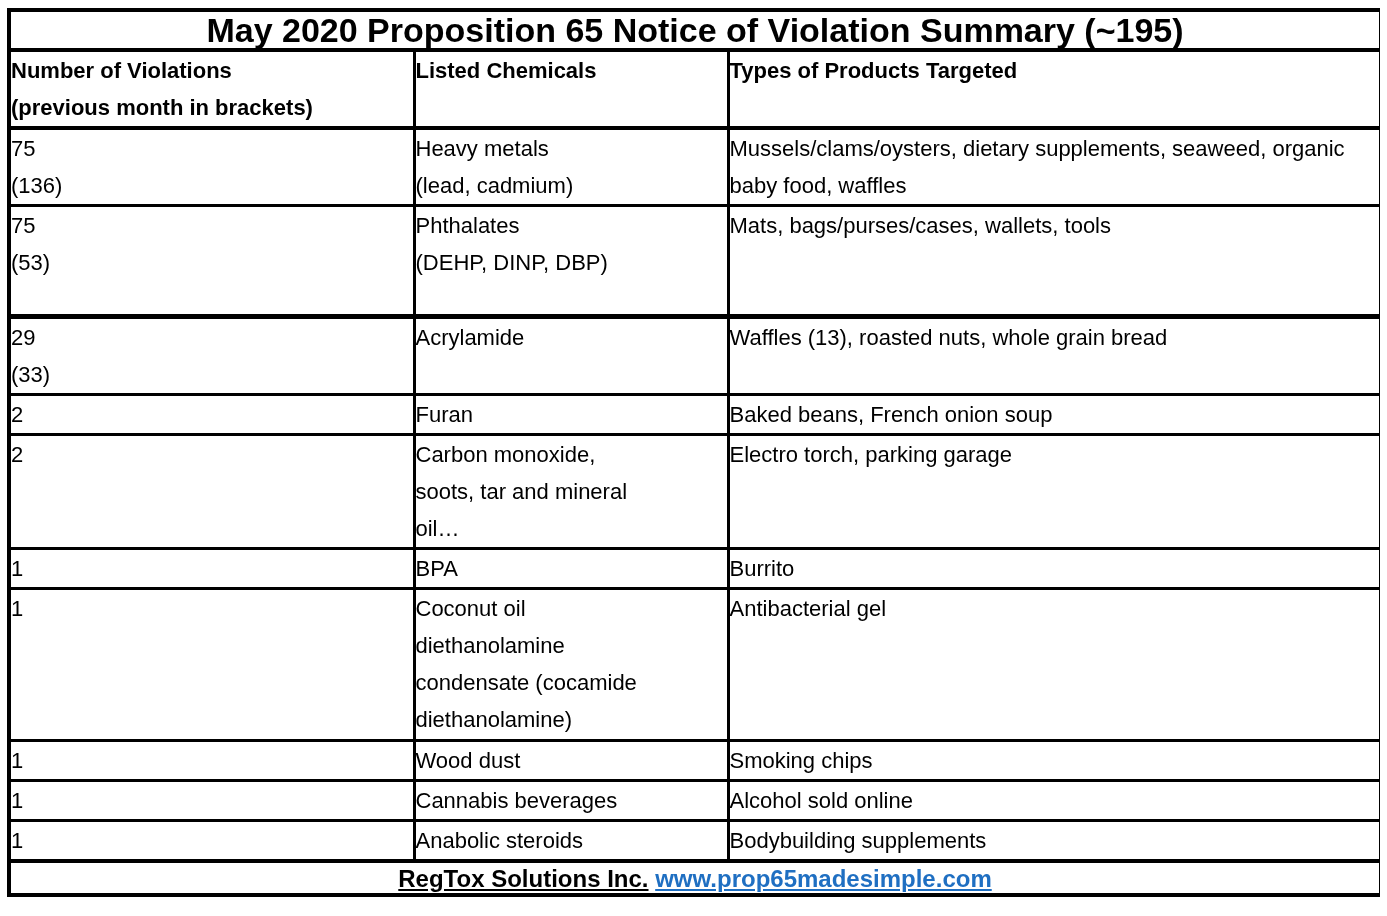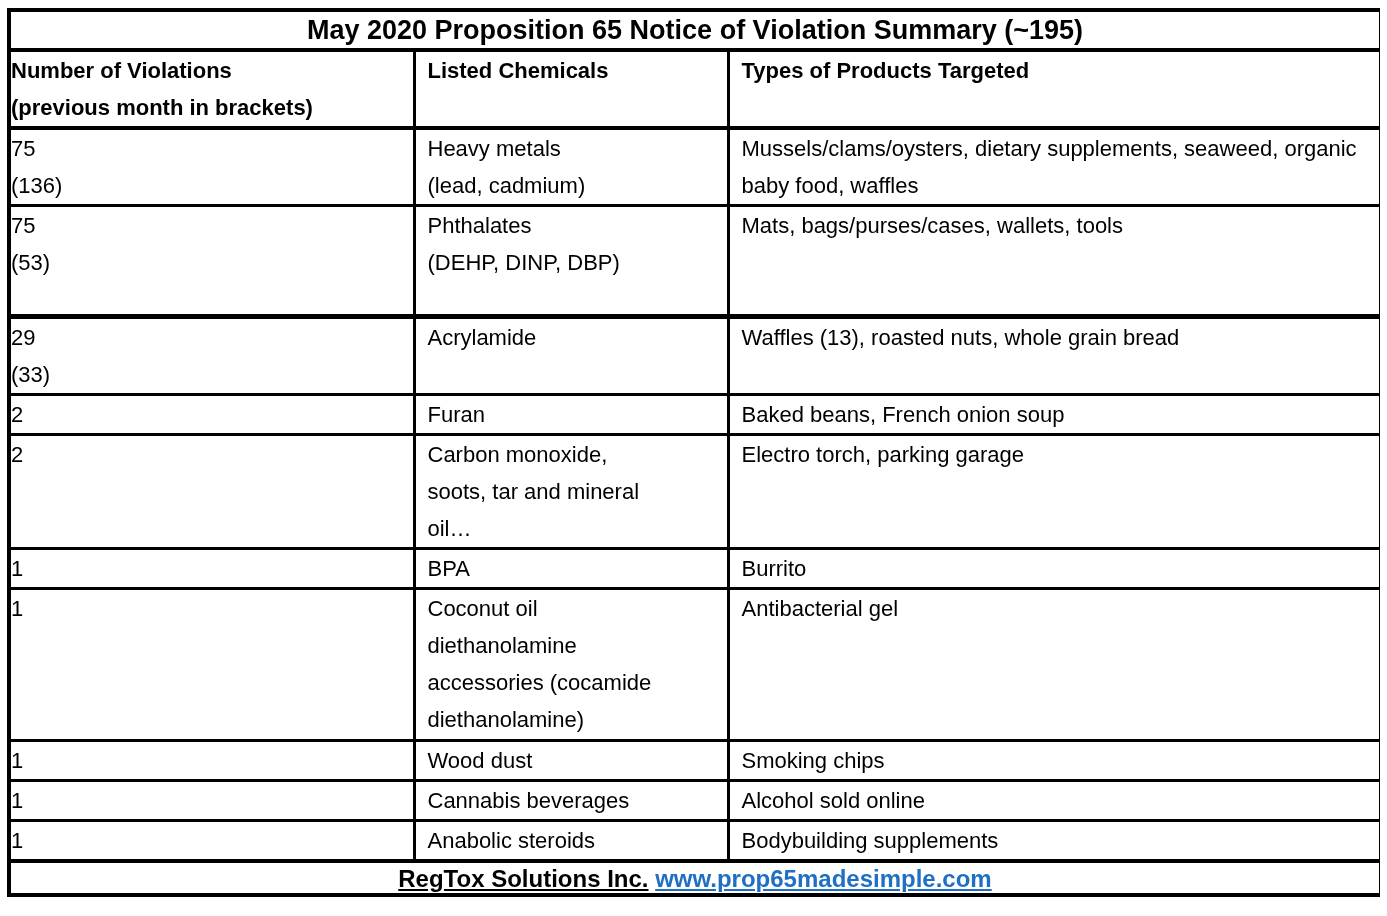--- a/index.html
+++ b/index.html
@@ -16,32 +16,32 @@
     padding: 0;
     font-size: 22px;
     line-height: 37px;
     overflow: hidden;
   }
   .title-cell {
     height: 36px;
     text-align: center;
     vertical-align: middle;
     font-weight: bold;
-    font-size: 27px;
+    font-size: 34px;
     line-height: 32px;
     border-bottom: 4px solid #000;
   }
   tr.header-row th {
     font-weight: bold;
     text-align: left;
     border-bottom: 4px solid #000;
   }
   th.c-num-h { text-align: center; }
   .c-num { }
-  .c-chem, .c-prod, .c-chem-h, .c-prod-h { padding-left: 12px; padding-right: 6px; }
+  .c-chem, .c-prod, .c-chem-h, .c-prod-h { padding-right: 6px; }
   tr.bb5 td { border-bottom-width: 5px; }
   .u { }
   .footer-cell {
     height: 30px;
     text-align: center;
     vertical-align: middle;
     font-weight: bold;
     font-size: 24px;
     line-height: 27px;
     border-top: 4px solid #000;
@@ -145,21 +145,21 @@
   </tr>
 
   <tr style="height:152px">
     <td class="c-num">
       <div>1</div>
       <div></div>
     </td>
     <td class="c-chem">
           <div>Coconut oil</div>
           <div>diethanolamine</div>
-          <div>accessories (cocamide</div>
+          <div>condensate (cocamide</div>
           <div>diethanolamine)</div>
         </td>
     <td class="c-prod"><span class="u"></span><span>Antibacterial gel</span></td>
   </tr>
 
   <tr style="height:38px">
     <td class="c-num">
       <div>1</div>
       <div></div>
     </td>

